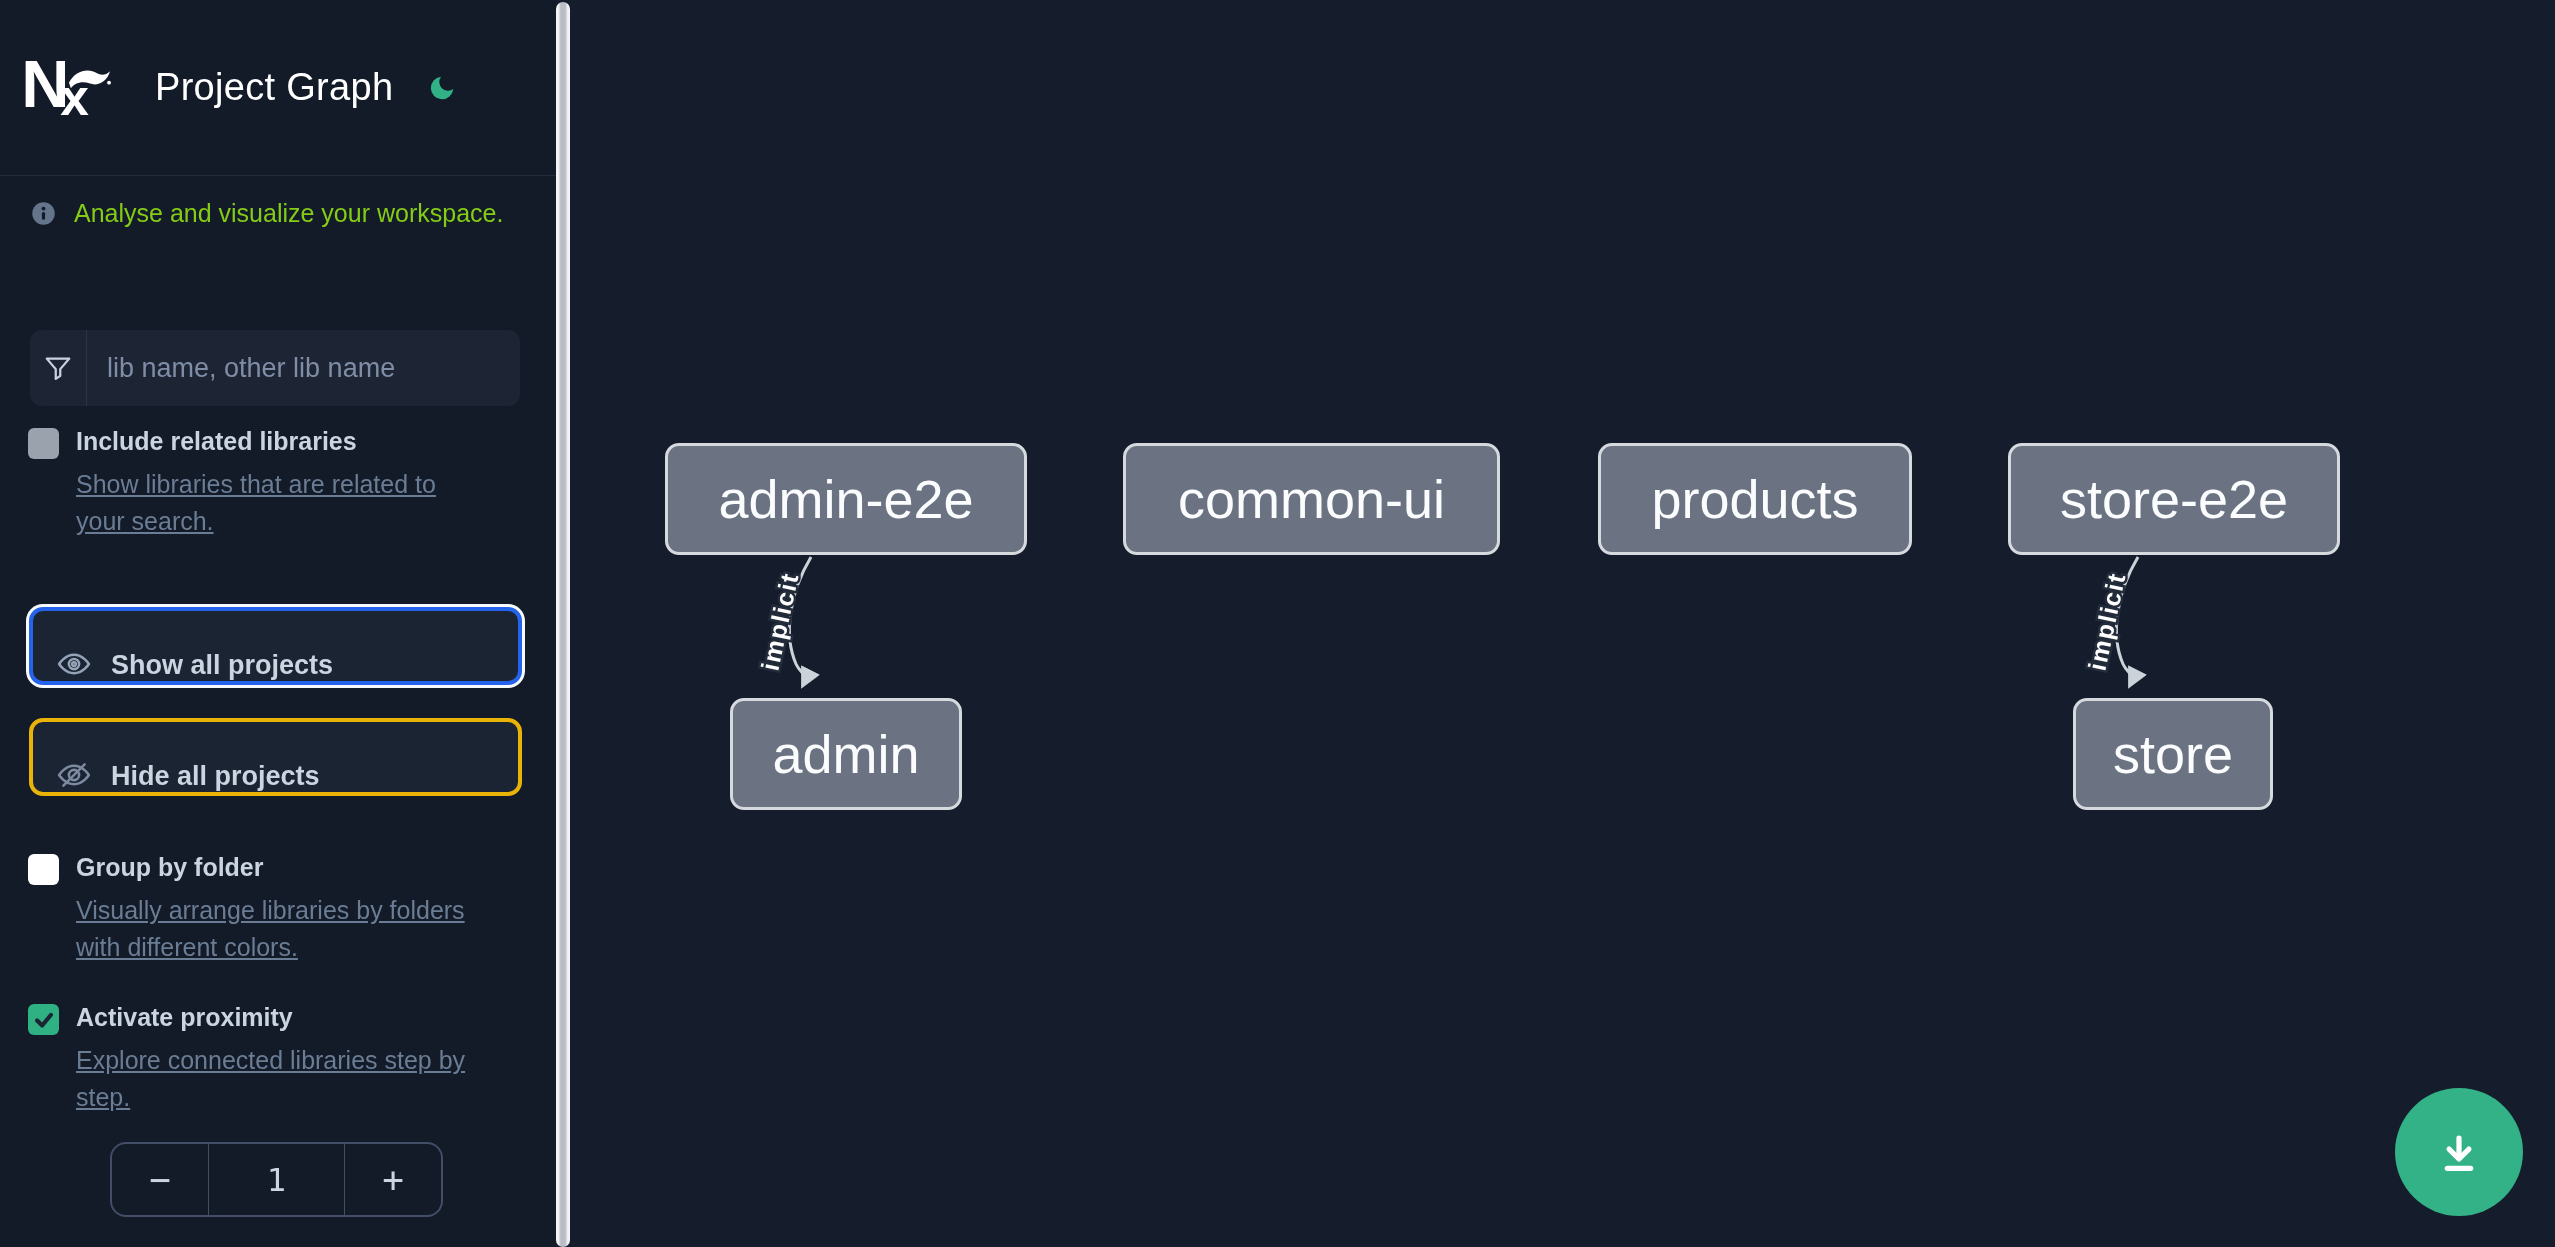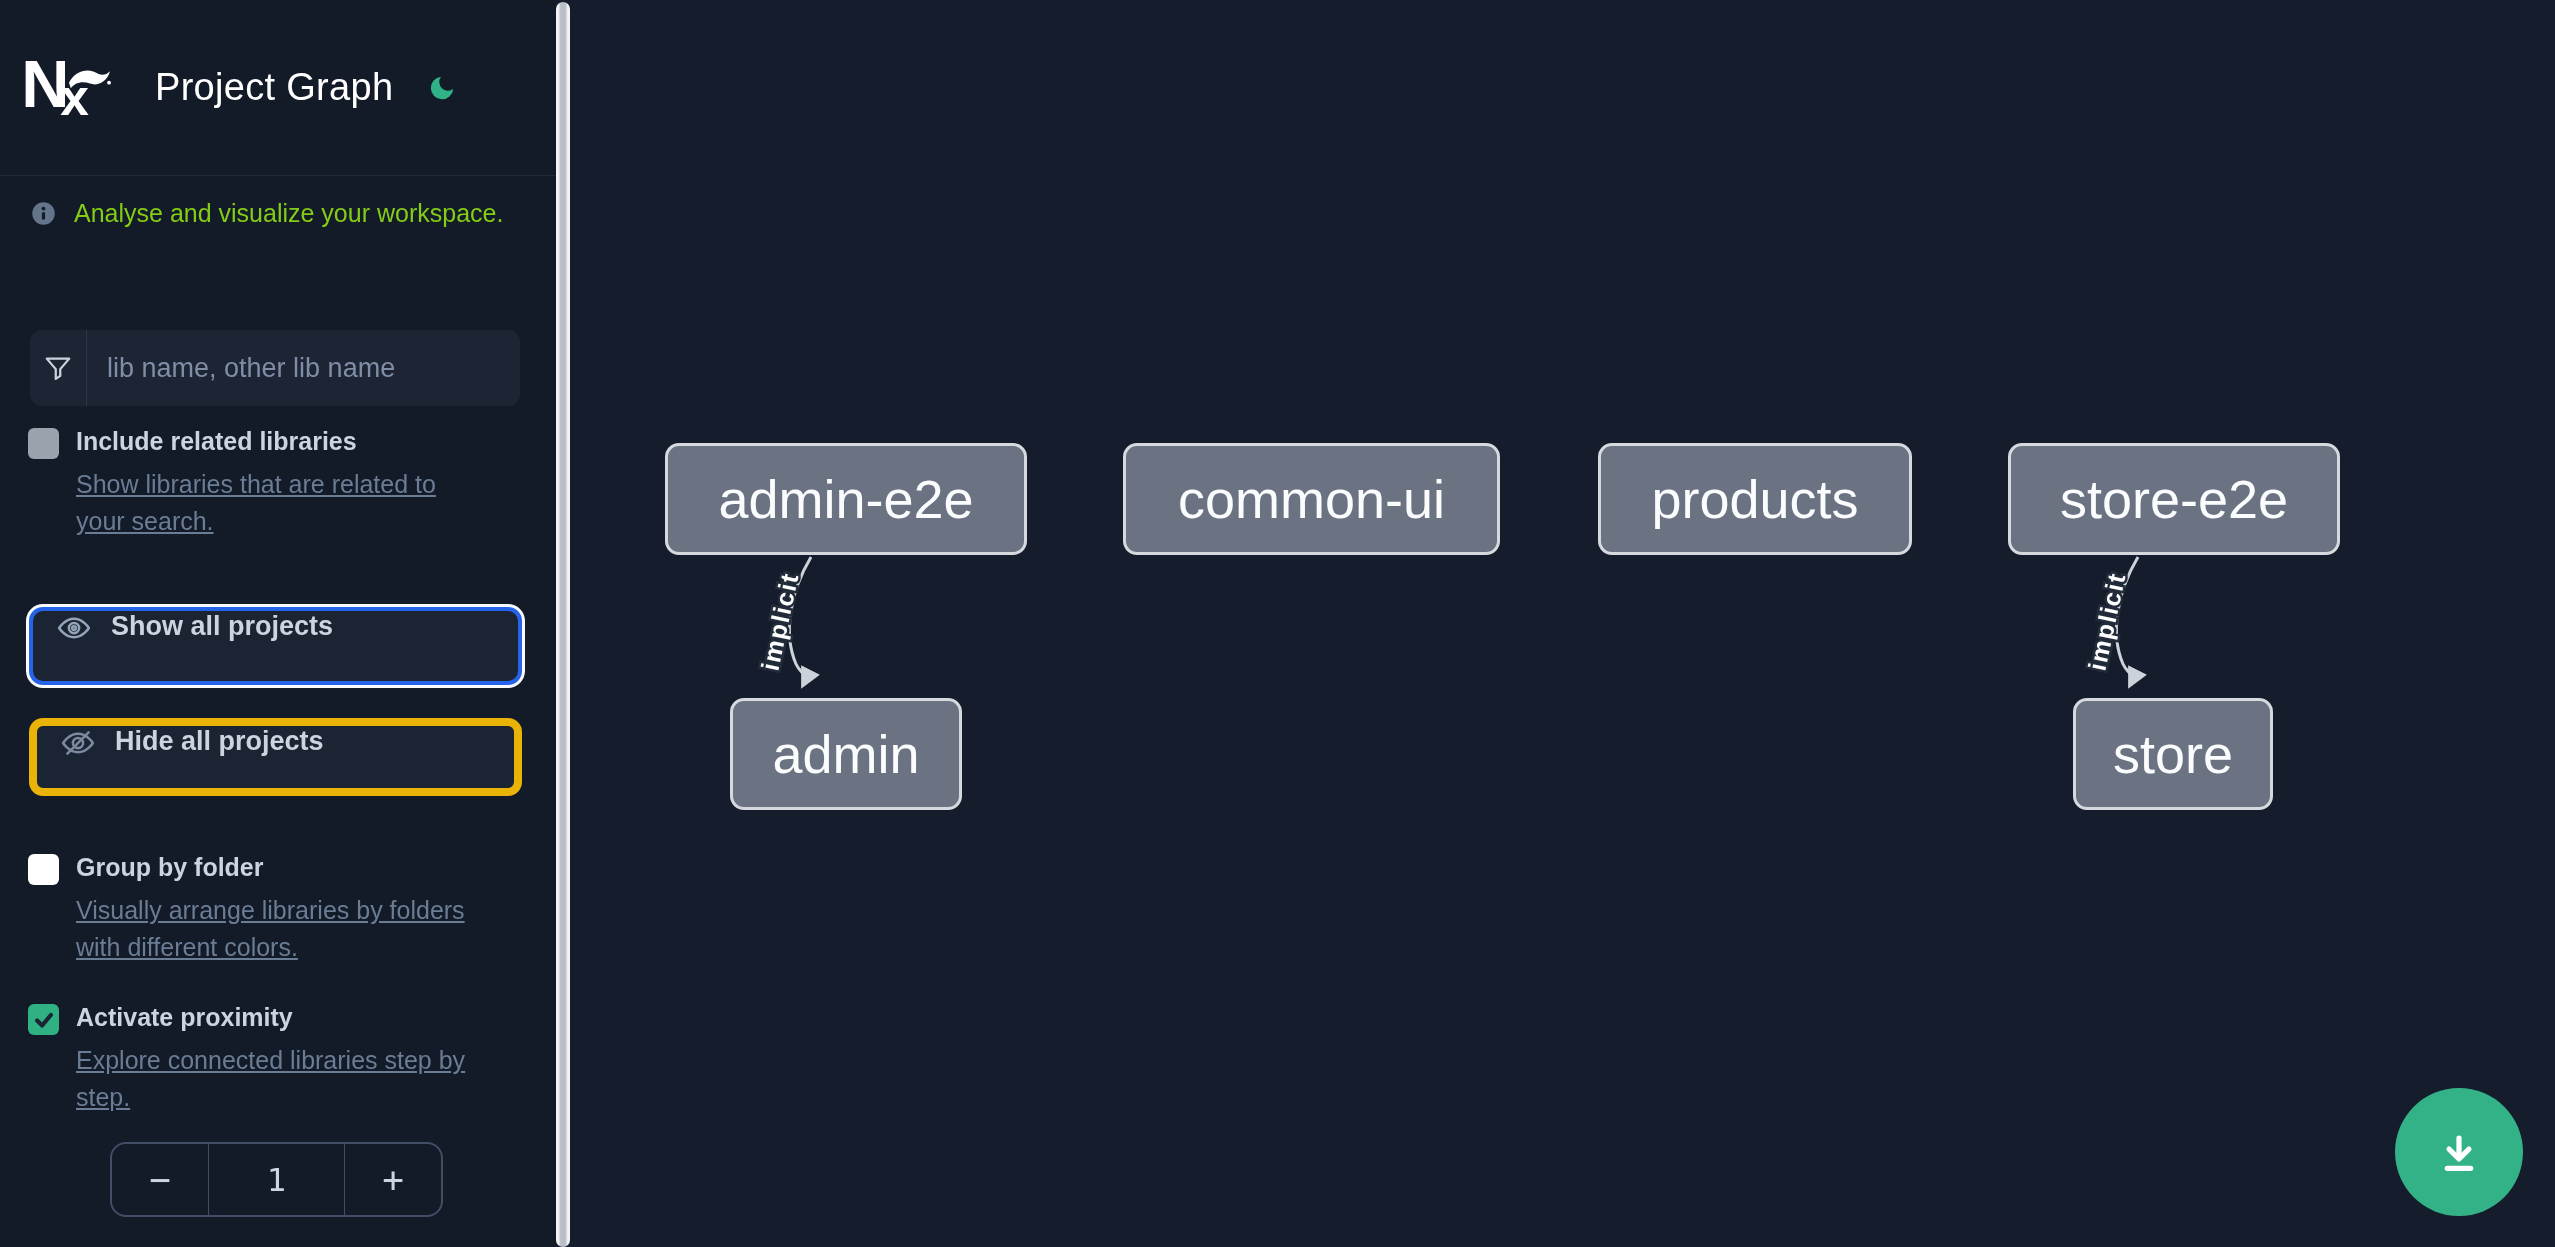--- a/index.html
+++ b/index.html
@@ -50,25 +50,25 @@
   .opt-proximity { top:1002px; }
   .checkbox { width:31px; height:31px; border-radius:6px; margin-top:2px; flex:none; cursor:pointer;
               display:flex; align-items:center; justify-content:center; }
   .cb-gray  { background:#9aa2ae; }
   .cb-white { background:#ffffff; }
   .cb-green { background:#30b184; }
   .option-label { font-size:25px; font-weight:700; color:#cbd5e1; line-height:31px; }
   .option-desc  { margin-top:9px; font-size:25px; color:#6b7d95; line-height:37px; width:400px;text-decoration:underline; }
 
   .action-btn { position:absolute; left:29px; width:493px; height:78px; border-radius:14px;
-                background:#1b2433; display:flex; align-items:flex-start; gap:20px;
+                background:#1b2433; display:flex; align-items:flex-end; gap:20px;
                 padding-left:24px; font-size:27px; font-weight:700; color:#cbd5e1;
                 font-family:inherit; cursor:pointer; }
   .btn-show { top:607px; border:4px solid #2563eb; box-shadow:0 0 0 3px #f8fafc; }
-  .btn-hide { top:718px; border:8px solid #eab308; }
+  .btn-hide { top:718px; border:4px solid #eab308; }
 
   .stepper { position:absolute; top:1142px; left:110px; width:333px; height:75px;
              border:2px solid #414e66; border-radius:16px; display:flex;
              color:#cbd5e1; font-family:"DejaVu Sans Mono",monospace; overflow:hidden; }
   .step-btn { width:96px; border:none; background:transparent; color:#cbd5e1;
               font-size:36px; cursor:pointer; display:flex; align-items:center; justify-content:center;
               font-family:inherit; }
   .step-value { flex:1; display:flex; align-items:center; justify-content:center;
                 font-size:32px; border-left:1px solid #414e66; border-right:1px solid #414e66; }
 </style>

